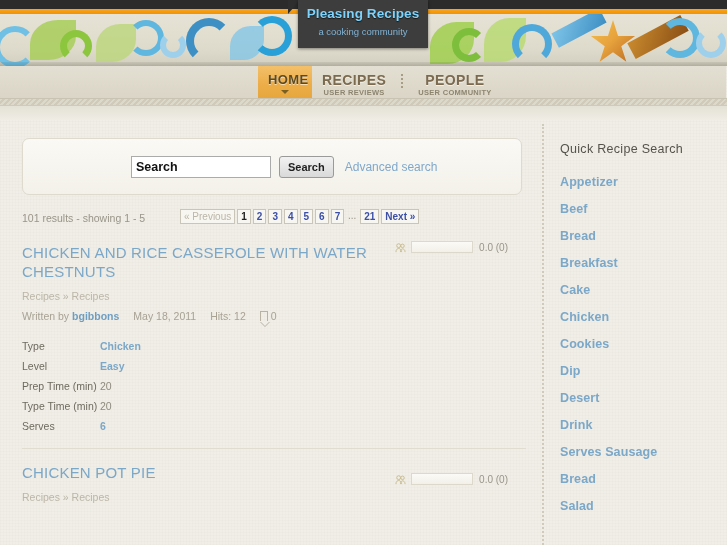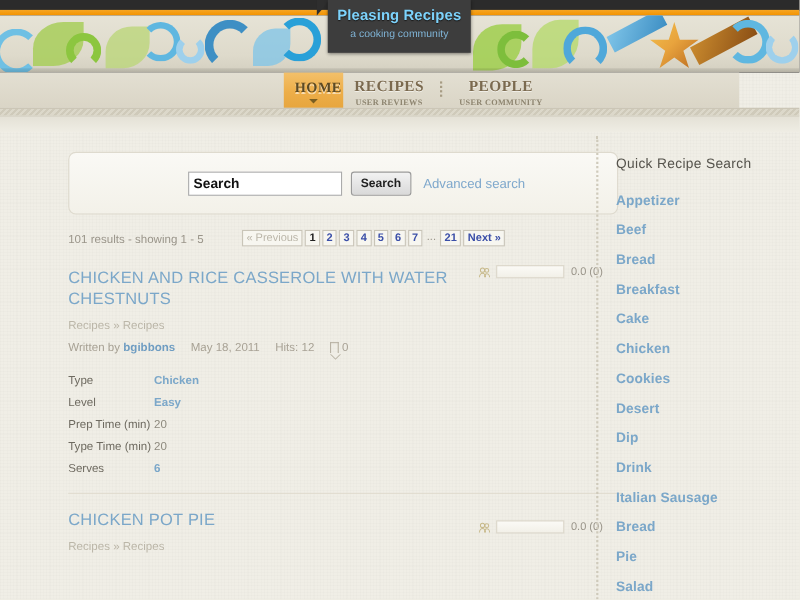--- a/index.html
+++ b/index.html
@@ -95,23 +95,22 @@
   .logo-fold-l, .logo-fold-r {
     position: absolute; top: 0;
     width: 0; height: 0;
     border-style: solid;
   }
   .logo-fold-l { left: 288px; border-width: 0 0 14px 12px; border-color: transparent transparent transparent #2E2E2E; }
 
   
   #navbar {
     position: relative;
-    width: 672px; height: 32px;
+    width: 726px; height: 32px;
     background: linear-gradient(180deg, #E3DFD2 0%, #DAD5C6 100%);
-    font-family: Liberation Serif, serif;
   }
   #nav-inner {
     position: absolute;
     left: 258px; top: 0;
     height: 32px;
     display: flex;
     align-items: stretch;
   }
   .nav-item {
     position: relative;
@@ -173,21 +172,20 @@
     position: relative;
     width: 727px;
     height: 425px;
   }
   #main-col {
     position: absolute;
     left: 0; top: 0;
     width: 540px;
     height: 425px;
     overflow: hidden;
-    margin-left: 40px;
   }
   #divider {
     position: absolute;
     left: 542px; top: 4px;
     width: 1px; height: 421px;
     border-left: 2px dotted #CFCABB;
   }
   #sidebar {
     position: absolute;
     left: 560px; top: 0;
@@ -556,24 +554,23 @@
 
     <div id="sidebar">
       <div id="sb-title">Quick Recipe Search</div>
       <a class="sb-link">Appetizer</a>
       <a class="sb-link">Beef</a>
       <a class="sb-link">Bread</a>
       <a class="sb-link">Breakfast</a>
       <a class="sb-link">Cake</a>
       <a class="sb-link">Chicken</a>
       <a class="sb-link">Cookies</a>
+      <a class="sb-link">Dip</a>
       <a class="sb-link">Desert</a>
-      <a class="sb-link">Dip</a>
       <a class="sb-link">Drink</a>
-      <a class="sb-link">Italian Sausage</a>
+      <a class="sb-link">Serves Sausage</a>
       <a class="sb-link">Bread</a>
-      <a class="sb-link">Pie</a>
       <a class="sb-link">Salad</a>
 
     </div>
 
   </div>
 </div>
 
 </body></html>

